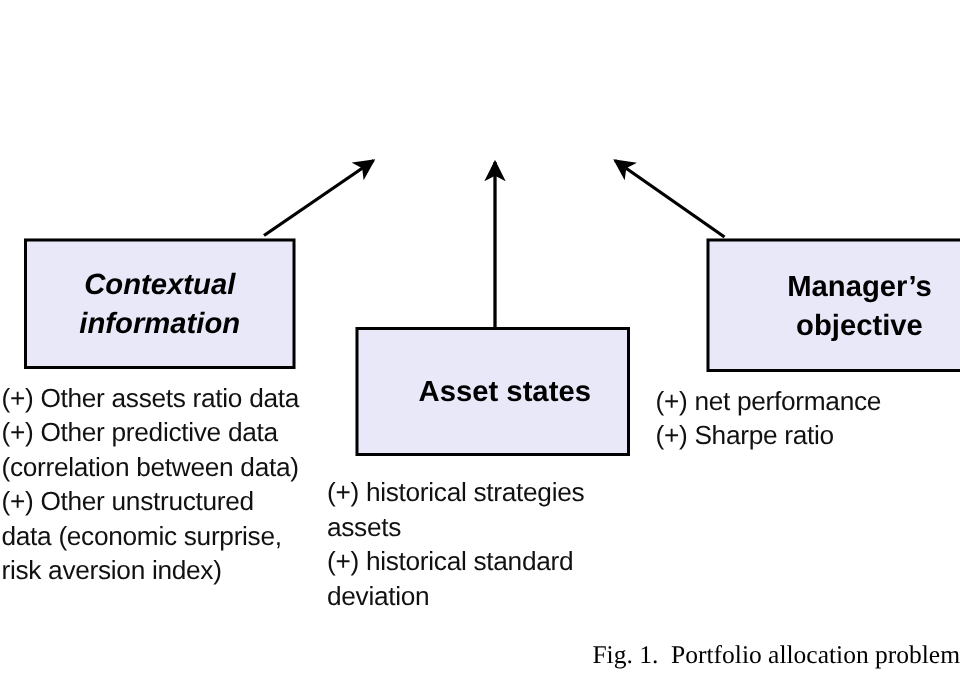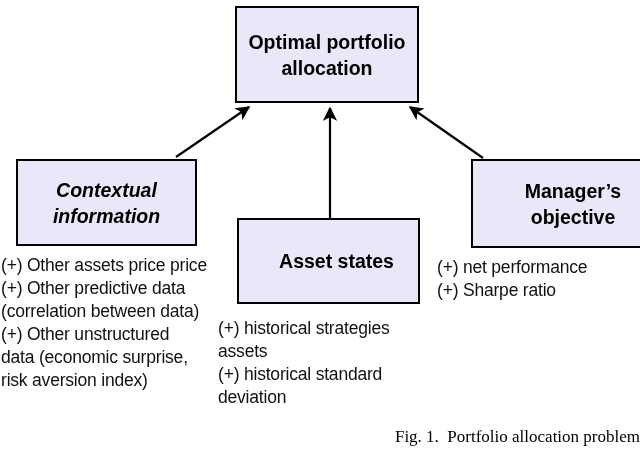--- a/index.html
+++ b/index.html
@@ -76,26 +76,20 @@
     <defs>
       <marker id="arrowhead" viewBox="0 0 10 10" refX="9" refY="5" markerWidth="6.5" markerHeight="6.5" orient="auto">
         <path d="M0,0 L10,5 L0,10 L2.6,5 Z" fill="#000000"></path>
       </marker>
     </defs>
     <line x1="176" y1="157" x2="249" y2="107" stroke="#000000" stroke-width="2.2" marker-end="url(#arrowhead)"></line>
     <line x1="330" y1="218" x2="330" y2="108" stroke="#000000" stroke-width="2.2" marker-end="url(#arrowhead)"></line>
     <line x1="483" y1="158" x2="410" y2="107" stroke="#000000" stroke-width="2.2" marker-end="url(#arrowhead)"></line>
   </svg>
 
-  <div class="box box-optimal">
-    <div class="box-label">
-      <div>Optimal portfolio</div>
-      <div>allocation</div>
-    </div>
-  </div>
 
   <div class="box box-contextual">
     <div class="box-label">
       <div>Contextual</div>
       <div>information</div>
     </div>
   </div>
 
   <div class="box box-asset">
     <div class="box-label">
@@ -104,21 +98,21 @@
   </div>
 
   <div class="box box-manager">
     <div class="box-label">
       <div>Manager’s</div>
       <div>objective</div>
     </div>
   </div>
 
   <div class="note note-contextual">
-    <div class="note-line">(+) Other assets price price</div>
+    <div class="note-line">(+) Other assets ratio data</div>
     <div class="note-line">(+) Other predictive data</div>
     <div class="note-line">(correlation between data)</div>
     <div class="note-line">(+) Other unstructured</div>
     <div class="note-line">data (economic surprise,</div>
     <div class="note-line">risk aversion index)</div>
   </div>
 
   <div class="note note-asset">
     <div class="note-line">(+) historical strategies</div>
     <div class="note-line">assets</div>

